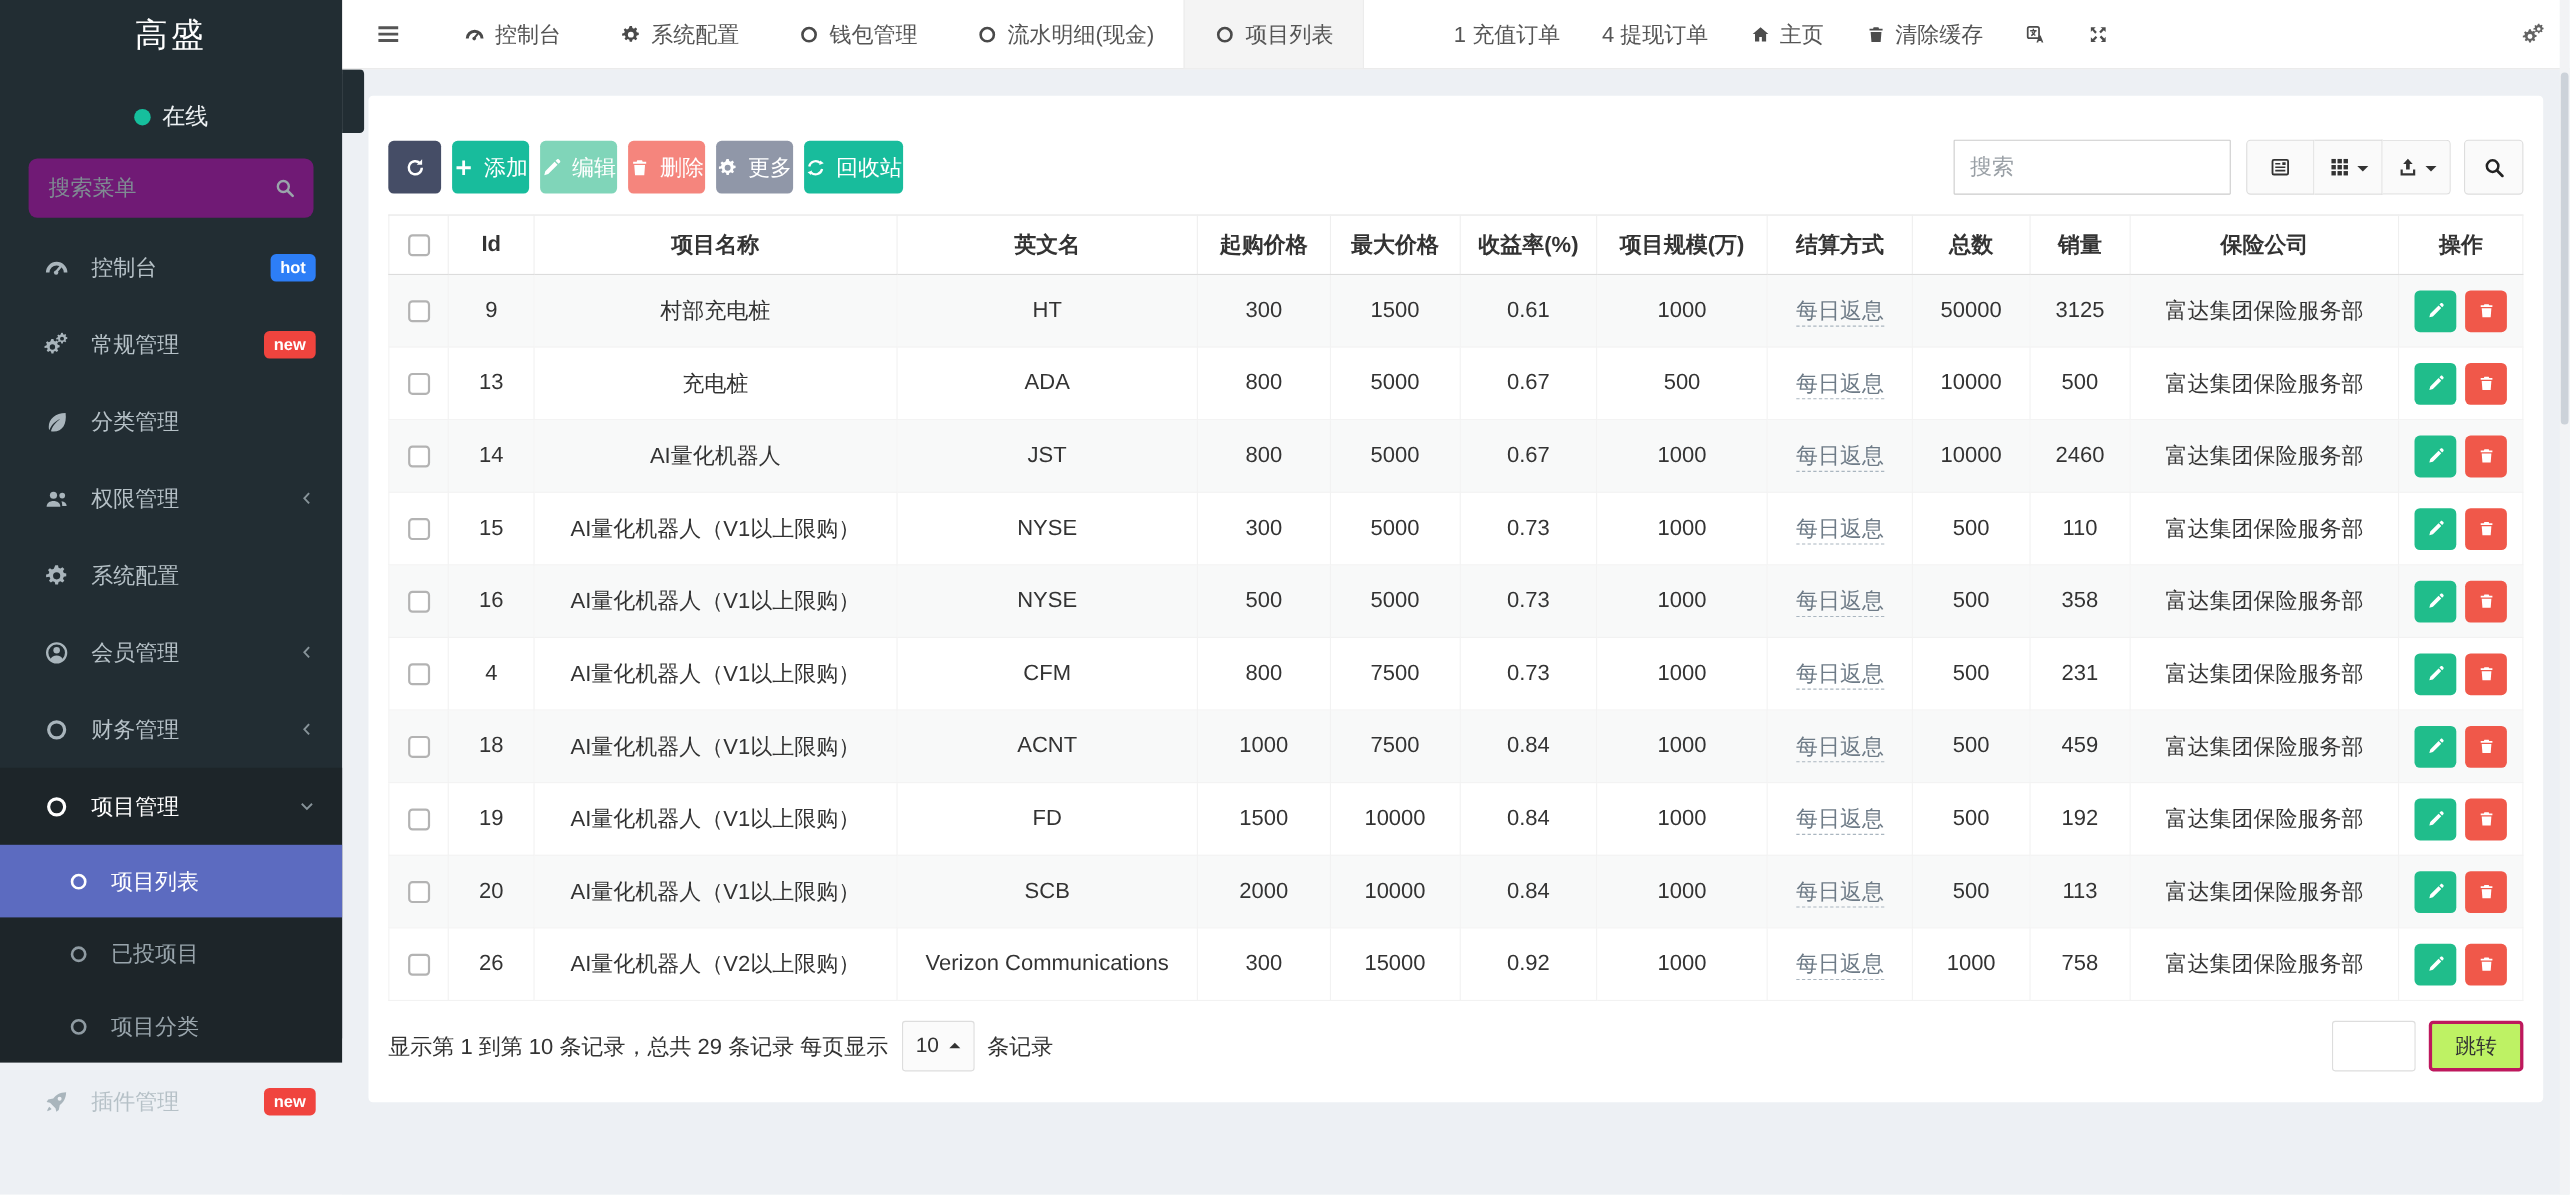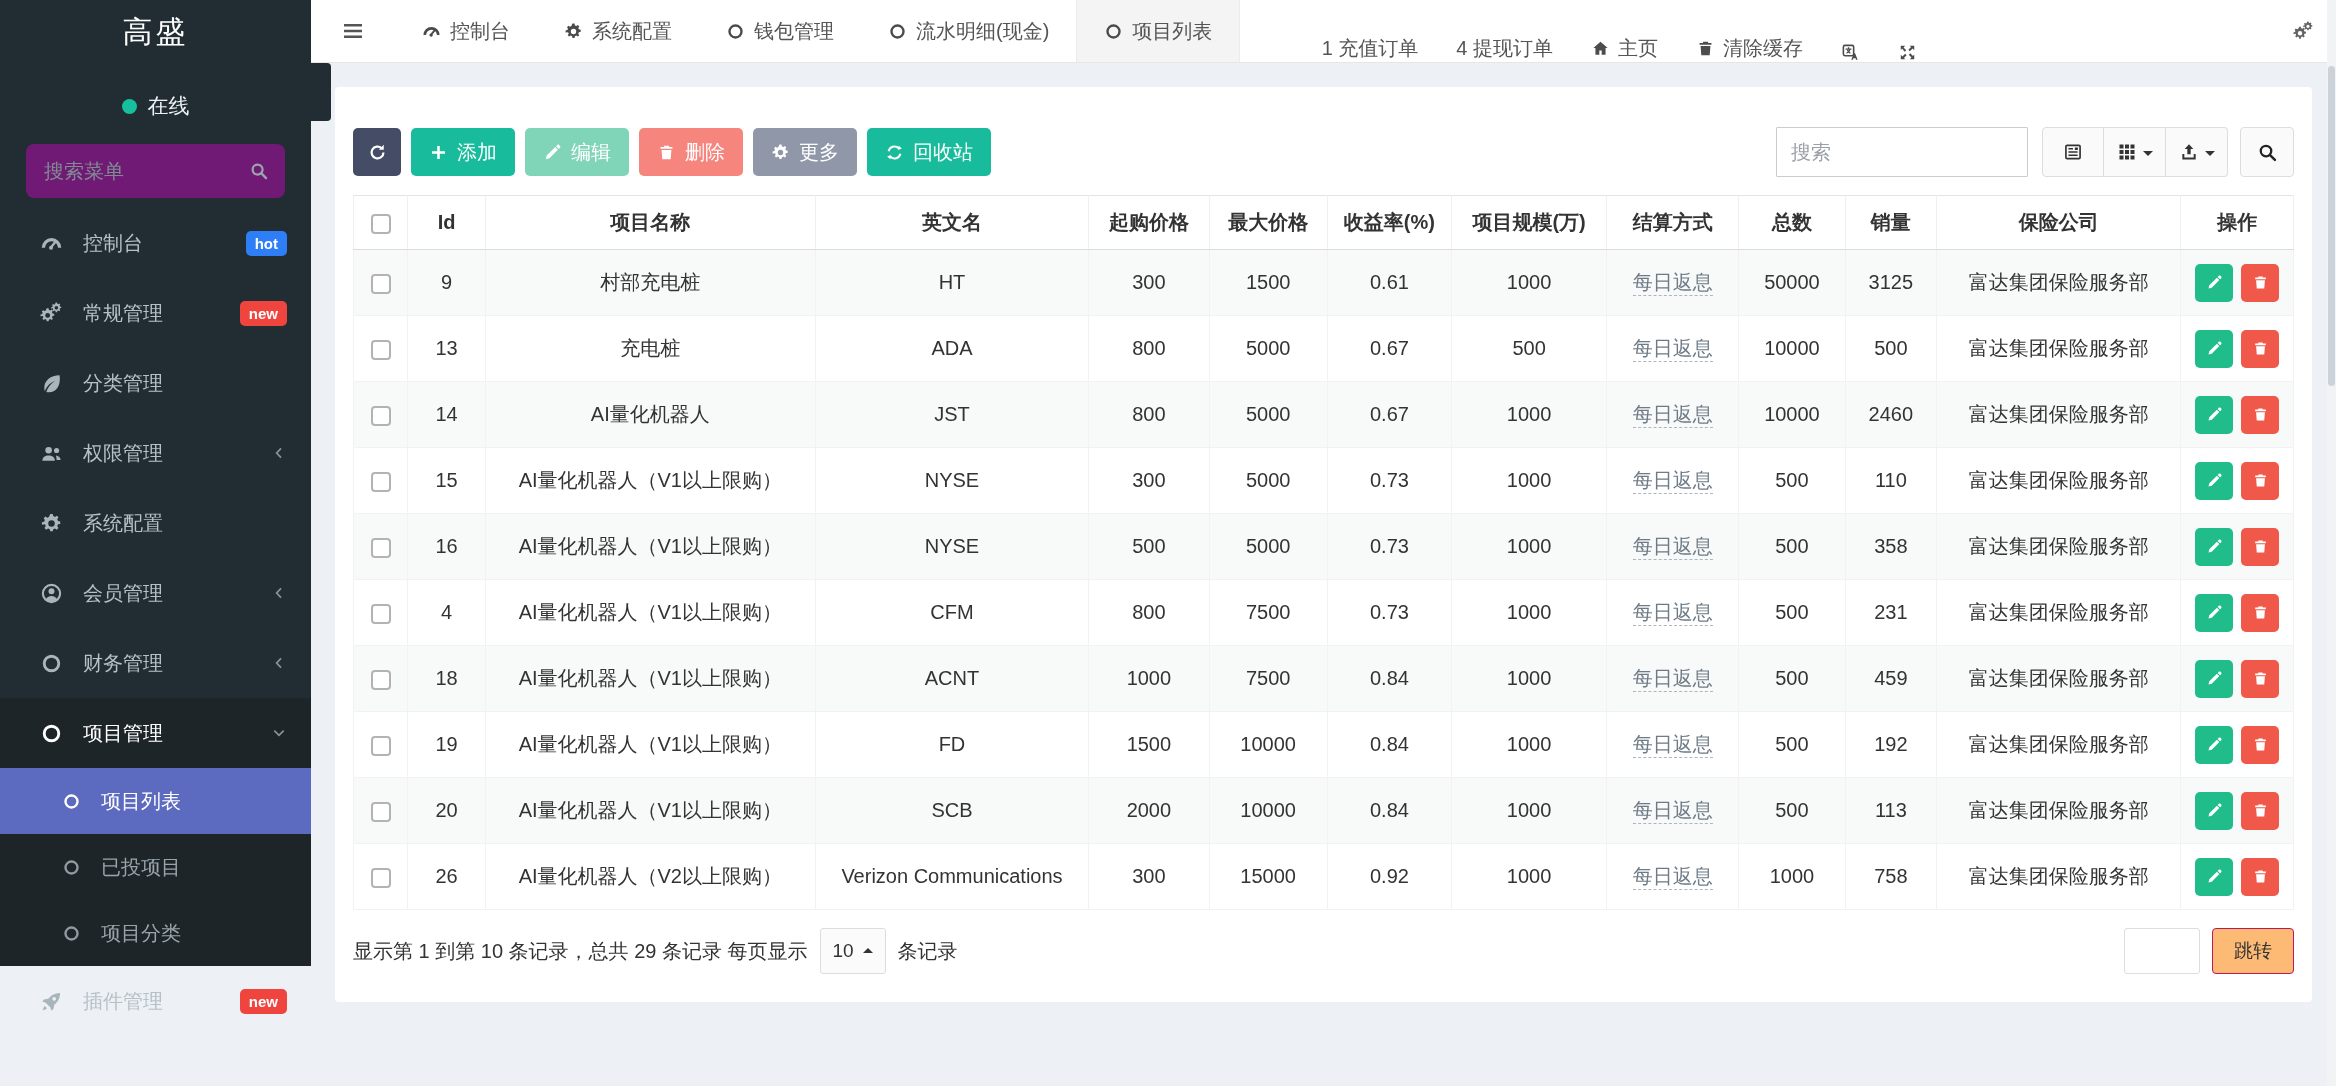--- a/index.html
+++ b/index.html
@@ -32,31 +32,31 @@
   .sub-item .mi-icon{font-size:19px;width:27px;margin-right:12px;color:#8f9ba2}
   .sub-item.selected{background:#5c6bc0;color:#fff}
   .sub-item.selected .mi-icon{color:#fff}
 
   
   .topbar{position:absolute;left:311px;top:0;right:0;height:63px;background:#fff;border-bottom:1px solid #e6e6e6;display:flex;align-items:stretch;z-index:2}
   .burger{display:flex;align-items:center;padding:0 30px;color:#555;cursor:pointer;font-size:24px}
   .tab{display:flex;align-items:center;gap:9px;padding:0 27px;font-size:20px;color:#555;cursor:pointer}
   .tab .icon{font-size:19px;color:#4a4a4a}
   .tab.active{background:#f4f4f4;border-left:1px solid #ececec;border-right:1px solid #ececec}
-  .tb-right{display:flex;align-items:flex-end;margin-left:auto;margin-right:400px}
+  .tb-right{display:flex;align-items:center;margin-left:auto;margin-right:400px}
   .tb-item{display:flex;align-items:center;gap:8px;padding:0 19px;font-size:20px;color:#555;cursor:pointer}
   .tb-item .icon{font-size:19px;color:#4c4c4c}
   .cogs-btn{position:absolute;right:22px;top:0;height:63px;display:flex;align-items:center;color:#636363;font-size:21px;cursor:pointer}
   .notch{position:absolute;left:311px;top:63px;width:20px;height:58px;background:#222d33;border-radius:0 4px 4px 0;z-index:1}
 
   
   .content{position:absolute;left:311px;top:63px;right:0;bottom:0;background:#edf0f4}
   .panel{margin:24px;background:#fff;border-radius:4px;padding:40px 18px 28px}
   .toolbar{display:flex;align-items:center}
-  .btn{height:48px;border:none;border-radius:5px;color:#fff;font-size:20px;display:inline-flex;align-items:center;gap:9px;padding:0 18px;margin-right:10px;cursor:pointer;font-family:inherit}
+  .btn{height:48px;border:none;border-radius:5px;color:#fff;font-size:20px;display:inline-flex;align-items:center;gap:9px;padding:0 1px;margin-right:10px;cursor:pointer;font-family:inherit}
   .btn .icon{font-size:19px}
   .btn.icon-only{width:48px;justify-content:center;padding:0}
   .search-wrap{margin-left:auto;display:flex;align-items:center}
   .search-input{width:252px;height:50px;border:1px solid #ccc;border-radius:1px;padding:0 14px;font-size:20px;color:#333;outline:none;font-family:inherit}
   .search-input::placeholder{color:#9aa0a6}
   .view-group{display:flex;margin-left:14px}
   .vbtn{height:50px;min-width:62px;background:#fafafa;border:1px solid #ddd;display:flex;align-items:center;justify-content:center;gap:6px;color:#333;cursor:pointer;font-size:20px;padding:0 10px}
   .vbtn + .vbtn{border-left:none}
   .vbtn:first-child{border-radius:4px 0 0 4px}
   .vbtn:last-child{border-radius:0 4px 4px 0}
@@ -80,21 +80,21 @@
   .page-size{height:46px;min-width:66px;border:1px solid #ddd;background:#fbfbfb;border-radius:3px;display:inline-flex;align-items:center;justify-content:center;gap:9px;font-size:19px;margin:0 12px;cursor:pointer;color:#333}
   .caret-up{width:0;height:0;border:5px solid transparent;border-bottom-color:#333;margin-bottom:6px}
   .pg-right{margin-left:auto;display:flex;align-items:center}
   .pager{display:flex}
   .pg-btn{min-width:53px;height:46px;border:1px solid #ddd;background:#fff;display:flex;align-items:center;justify-content:center;font-size:19px;color:#555;cursor:pointer;padding:0 17px}
   .pg-btn + .pg-btn{border-left:none}
   .pg-btn:first-child{border-radius:4px 0 0 4px}
   .pg-btn:last-child{border-radius:0 4px 4px 0}
   .pg-btn.active{background:#424b61;border-color:#424b61;color:#fff}
   .jump-input{width:76px;height:46px;border:1px solid #ddd;border-radius:3px;margin-left:16px;outline:none;font-size:19px;text-align:center;font-family:inherit}
-  .jump-btn{height:46px;padding:0 21px;border:1px solid #be185d;background:#fdba74;border-radius:4px;margin-left:12px;font-size:19px;color:#333;cursor:pointer;font-family:inherit}
+  .jump-btn{height:46px;padding:0 21px;border:3px solid #be185d;background:#bef264;border-radius:4px;margin-left:12px;font-size:19px;color:#333;cursor:pointer;font-family:inherit}
 
   .scroll-track{position:absolute;right:0;top:0;width:9px;height:1086px;background:#f2f3f5;z-index:4}
   .scroll-thumb{position:absolute;right:1px;top:66px;width:7px;height:320px;border-radius:4px;background:#ccd2d9}
 </style>
 </head>
 <body>
 
 <aside class="sidebar">
   <div class="brand">高盛</div>
   <div class="status">

